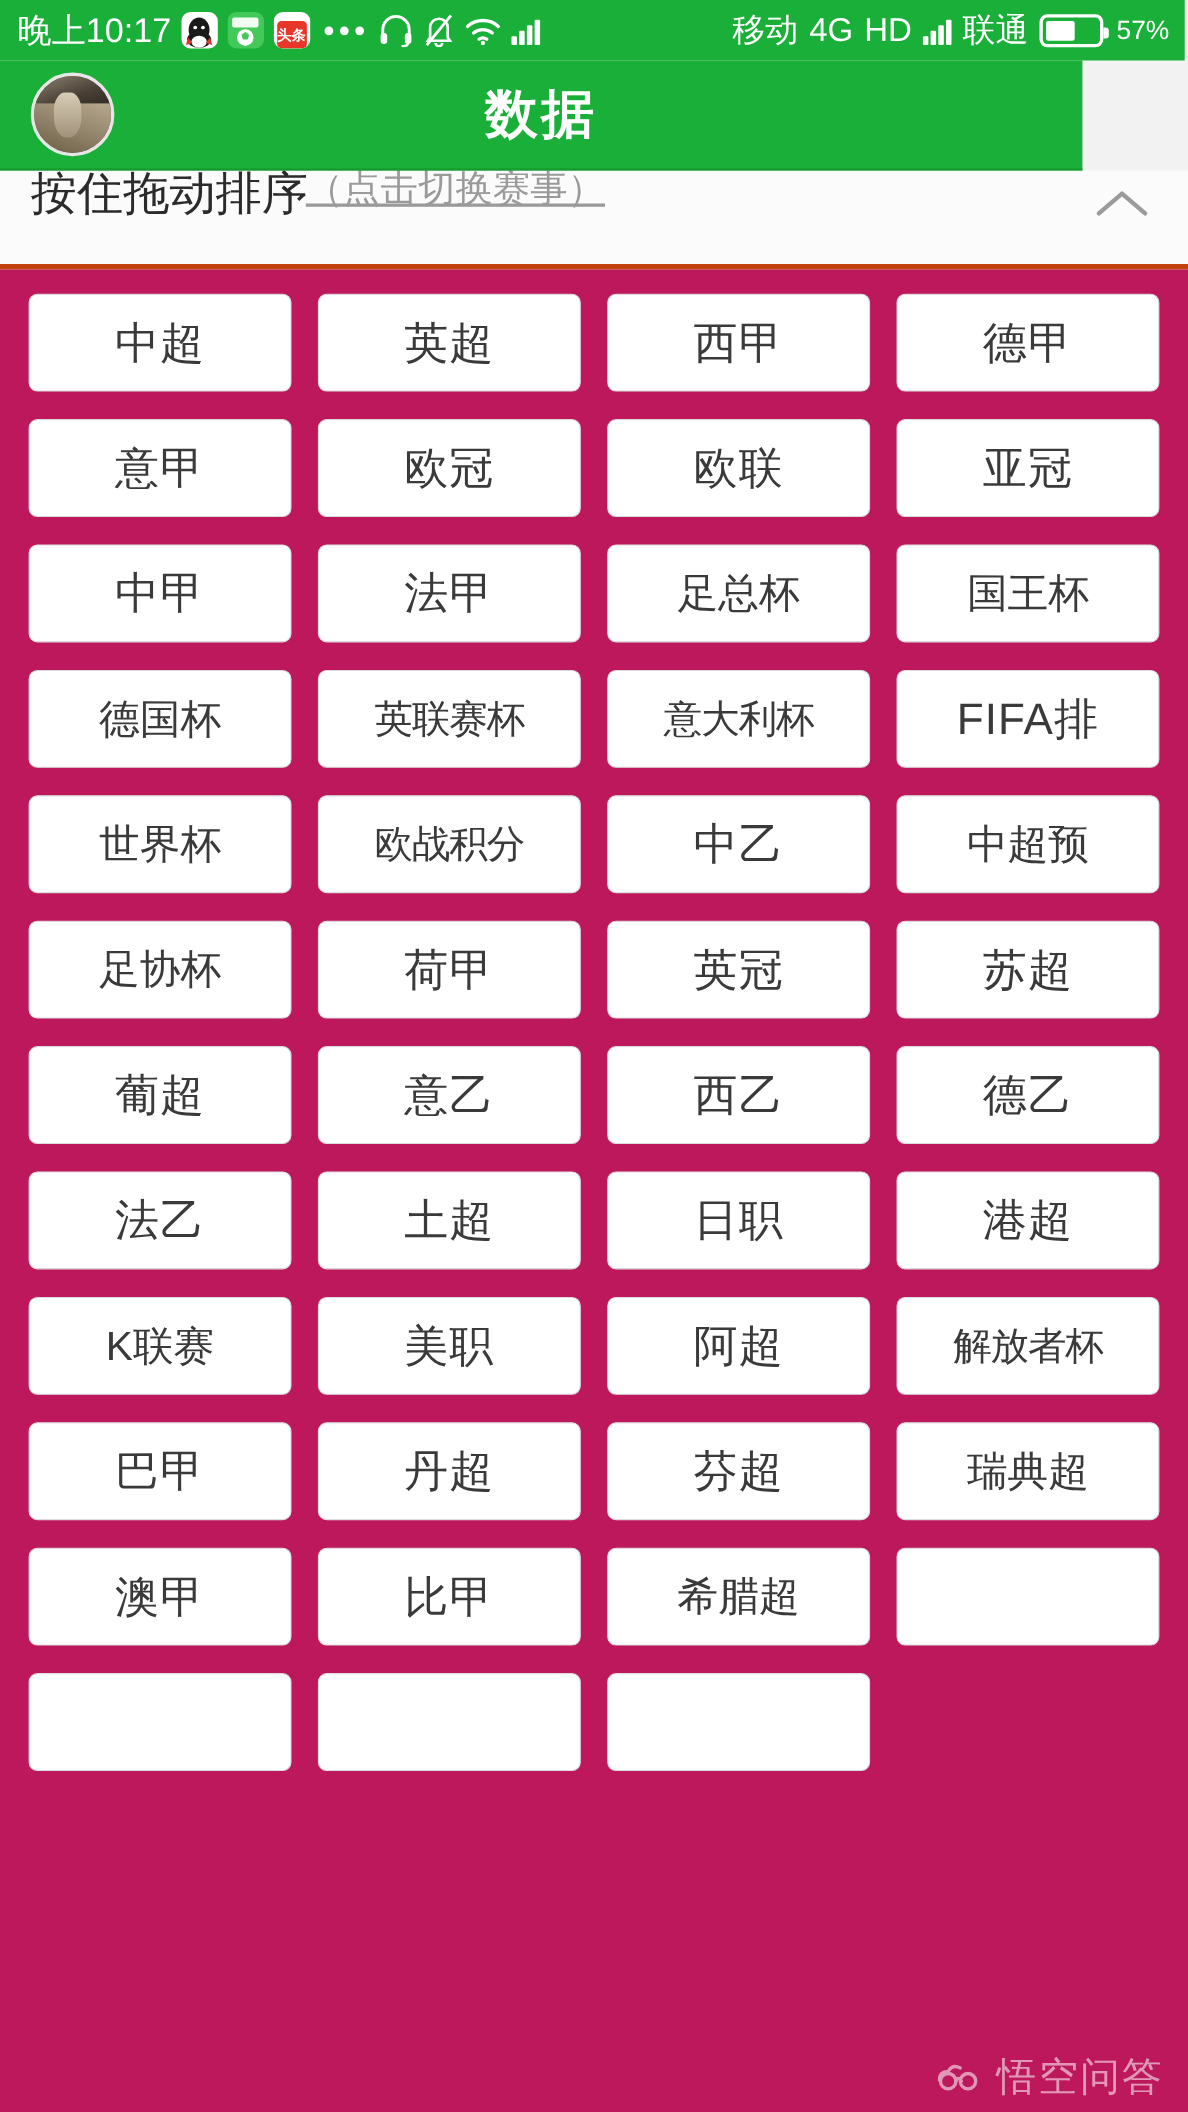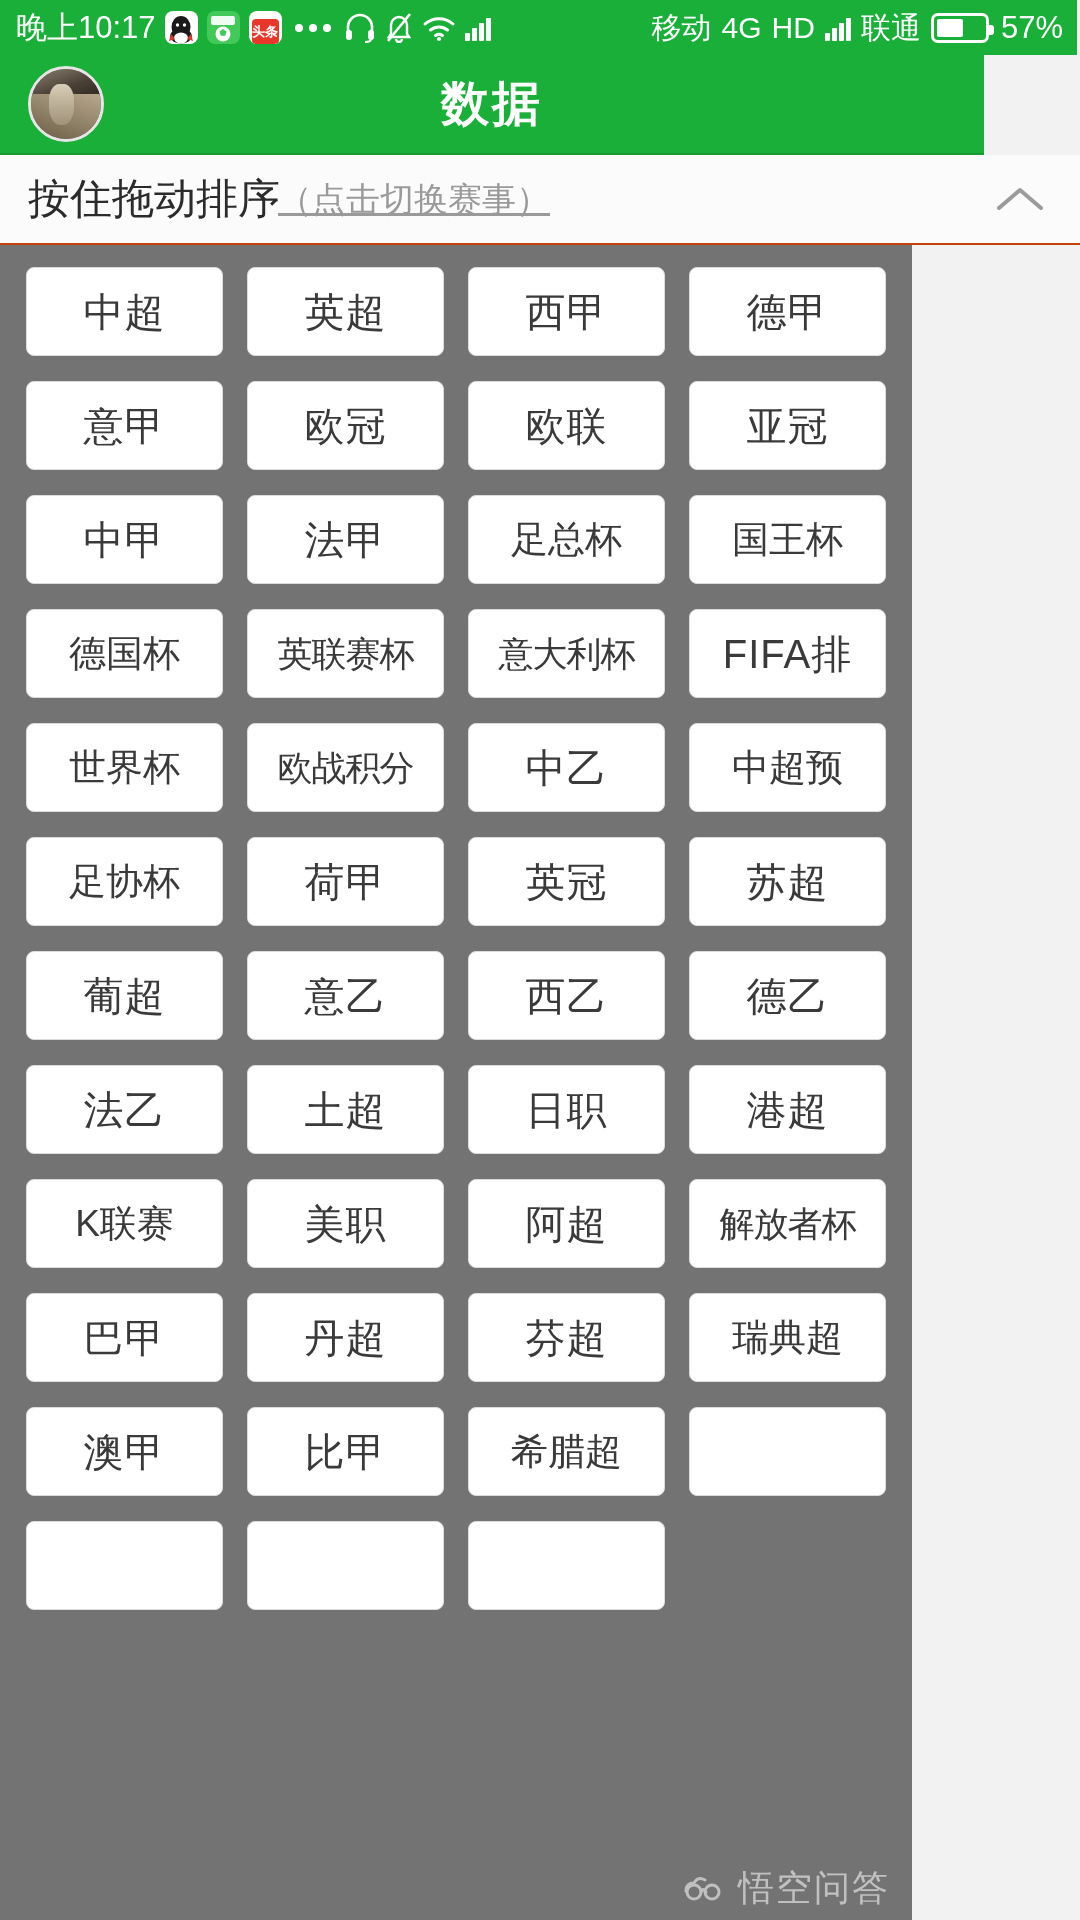--- a/index.html
+++ b/index.html
@@ -40,21 +40,21 @@
     display:flex;align-items:center;justify-content:center;
     font-size:13px;font-weight:700;
   }
 
   .dots{ display:flex; gap:6px; align-items:center; margin:0 4px; }
   .dots i{ width:8px;height:8px;border-radius:50%;background:#fff;display:block; }
 
   .sb-ico{ display:flex;align-items:center;justify-content:center;flex:none; }
 
   .sb-text{ font-size:30px; white-space:nowrap; line-height:1; }
-  .sb-pct{ font-size:31px; white-space:nowrap; line-height:1; margin-left:2px; }
+  .sb-pct{ font-size:24px; white-space:nowrap; line-height:1; margin-left:2px; }
 
   .battery{
     width:58px;height:30px;border:3px solid #fff;border-radius:7px;
     position:relative;display:flex;align-items:center;padding:3px;flex:none;
   }
   .battery:after{
     content:"";position:absolute;right:-8px;top:9px;
     width:5px;height:10px;background:#fff;border-radius:0 3px 3px 0;
   }
   .battery i{ display:block;height:100%;background:#fff;border-radius:2px;width:57%; }
@@ -88,32 +88,32 @@
      background:linear-gradient(180deg,#d8cdb6 0%,#a0917a 100%);border-radius:40% 40% 45% 45%;}
   .apptitle{
     position:absolute;left:0;right:0;text-align:center;
     color:#ffffff;font-size:48px;font-weight:700;letter-spacing:3px;
     pointer-events:none;
   }
 
   
   .sectionbar{
     height:90px;width:1080px;background:#fbfbfb;
-    display:flex;align-items:center;padding:0 30px 0 28px;
-    border-bottom:2px solid #c2410c;
+    display:flex;padding:0 30px 0 28px;
+    border-bottom:5px solid #c2410c;
   }
   .sec-main{ font-size:42px;color:#2b2b2b;line-height:1;white-space:nowrap; }
   .sec-sub{ font-size:34px;color:#9a9a9a;line-height:1;white-space:nowrap;margin-left:-2px;text-decoration:underline; }
   .chev{ margin-left:auto;display:flex;align-items:center;justify-content:center;width:60px;height:60px; }
 
   
   .gridwrap{
-    width:912px;
+    width:1080px;
     height:1675px;
-    background:#737373;
+    background:#be185d;
     padding:22px 26px 0 26px;
     overflow:hidden;
     position:relative;
   }
   .grid{
     display:grid;
     grid-template-columns:repeat(4,1fr);
     column-gap:24px;
     row-gap:25px;
   }

